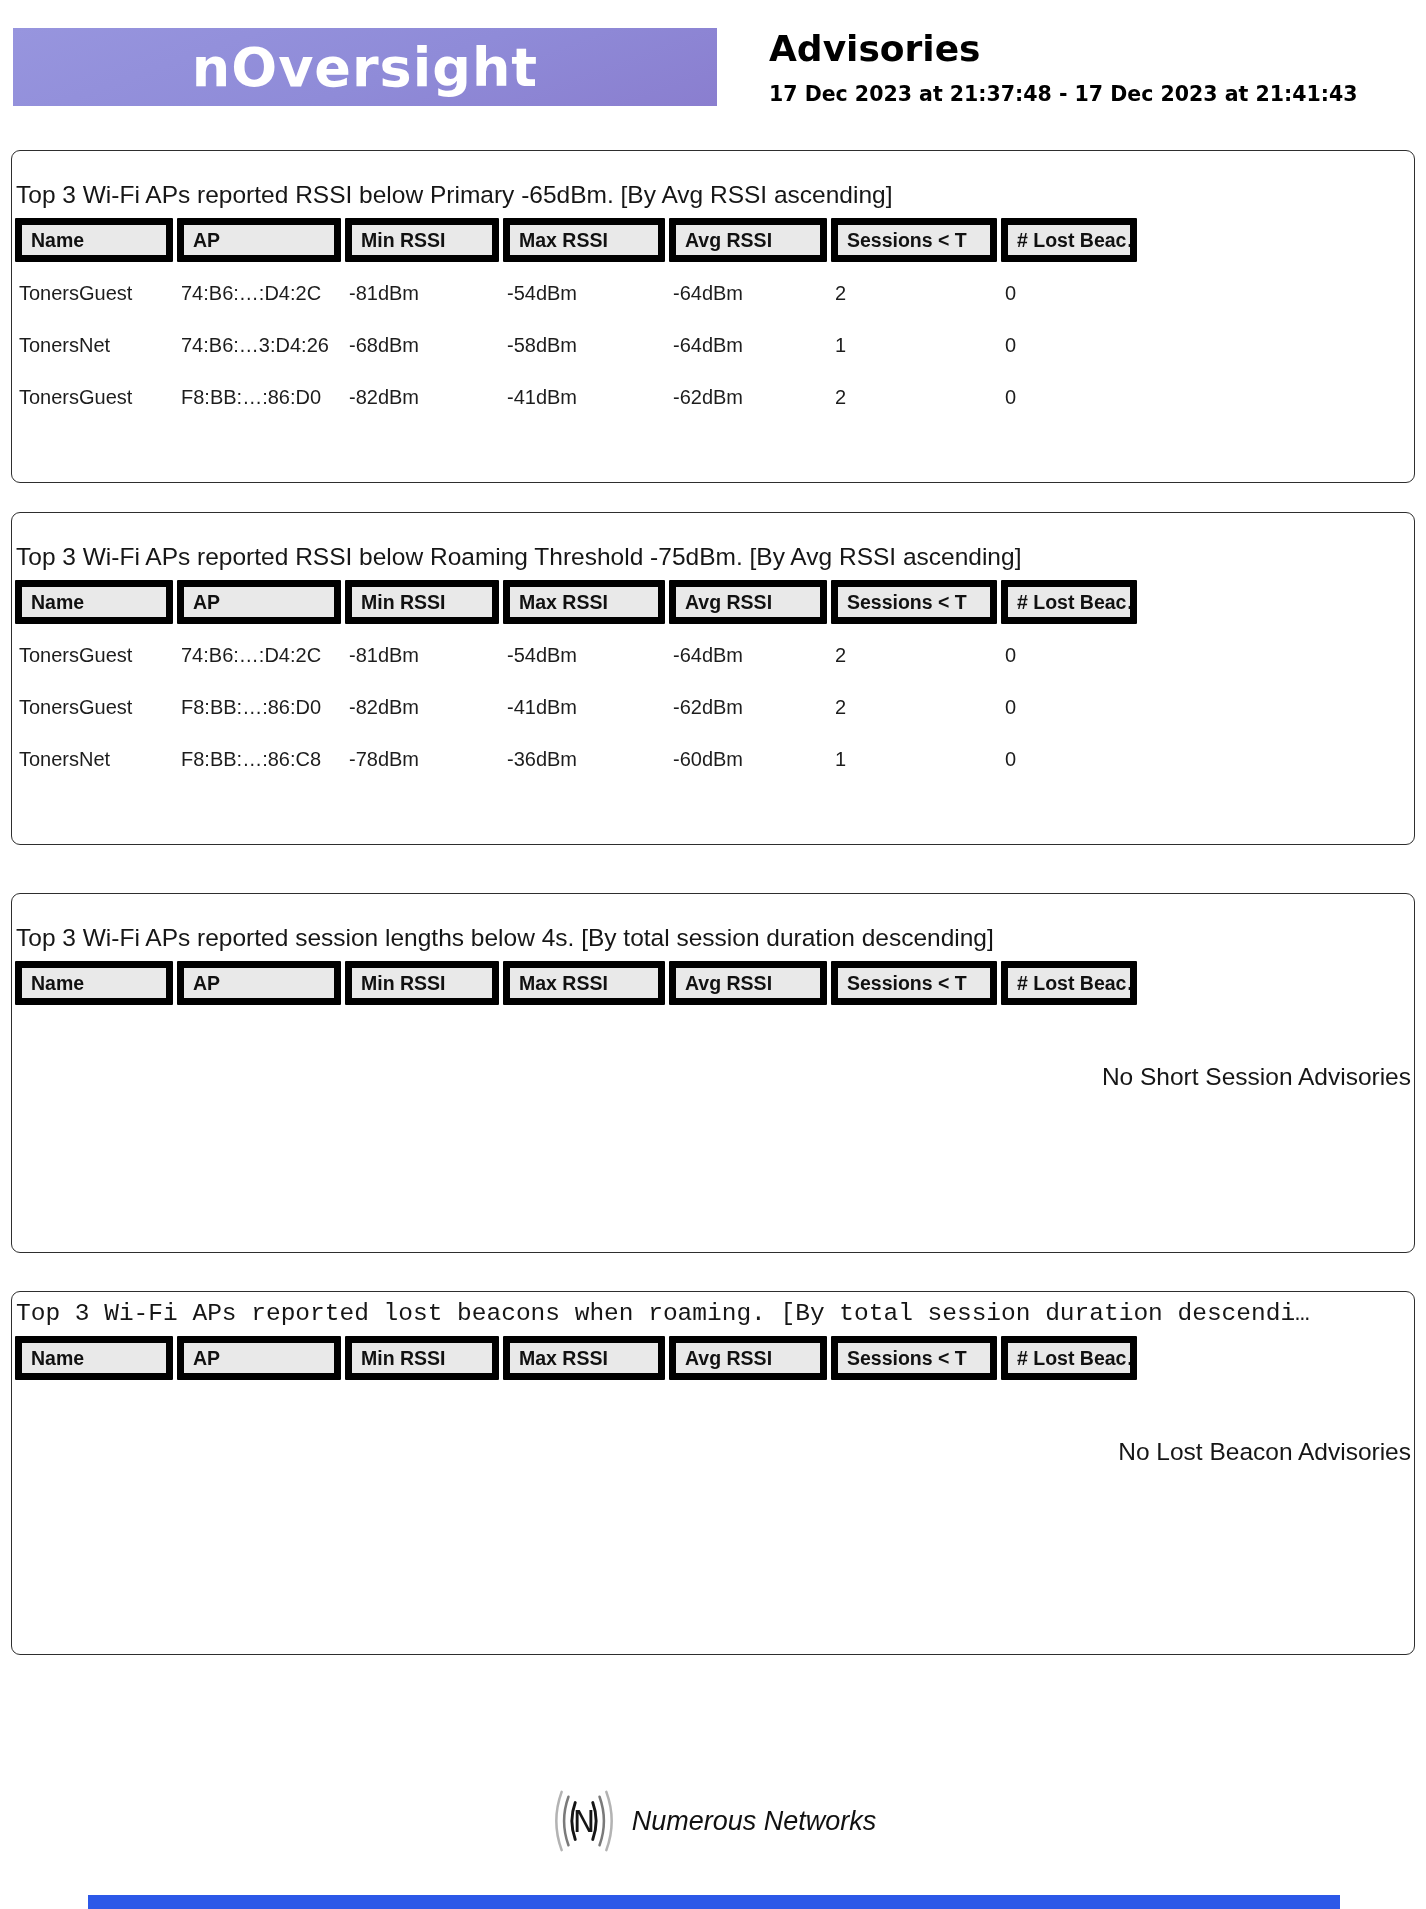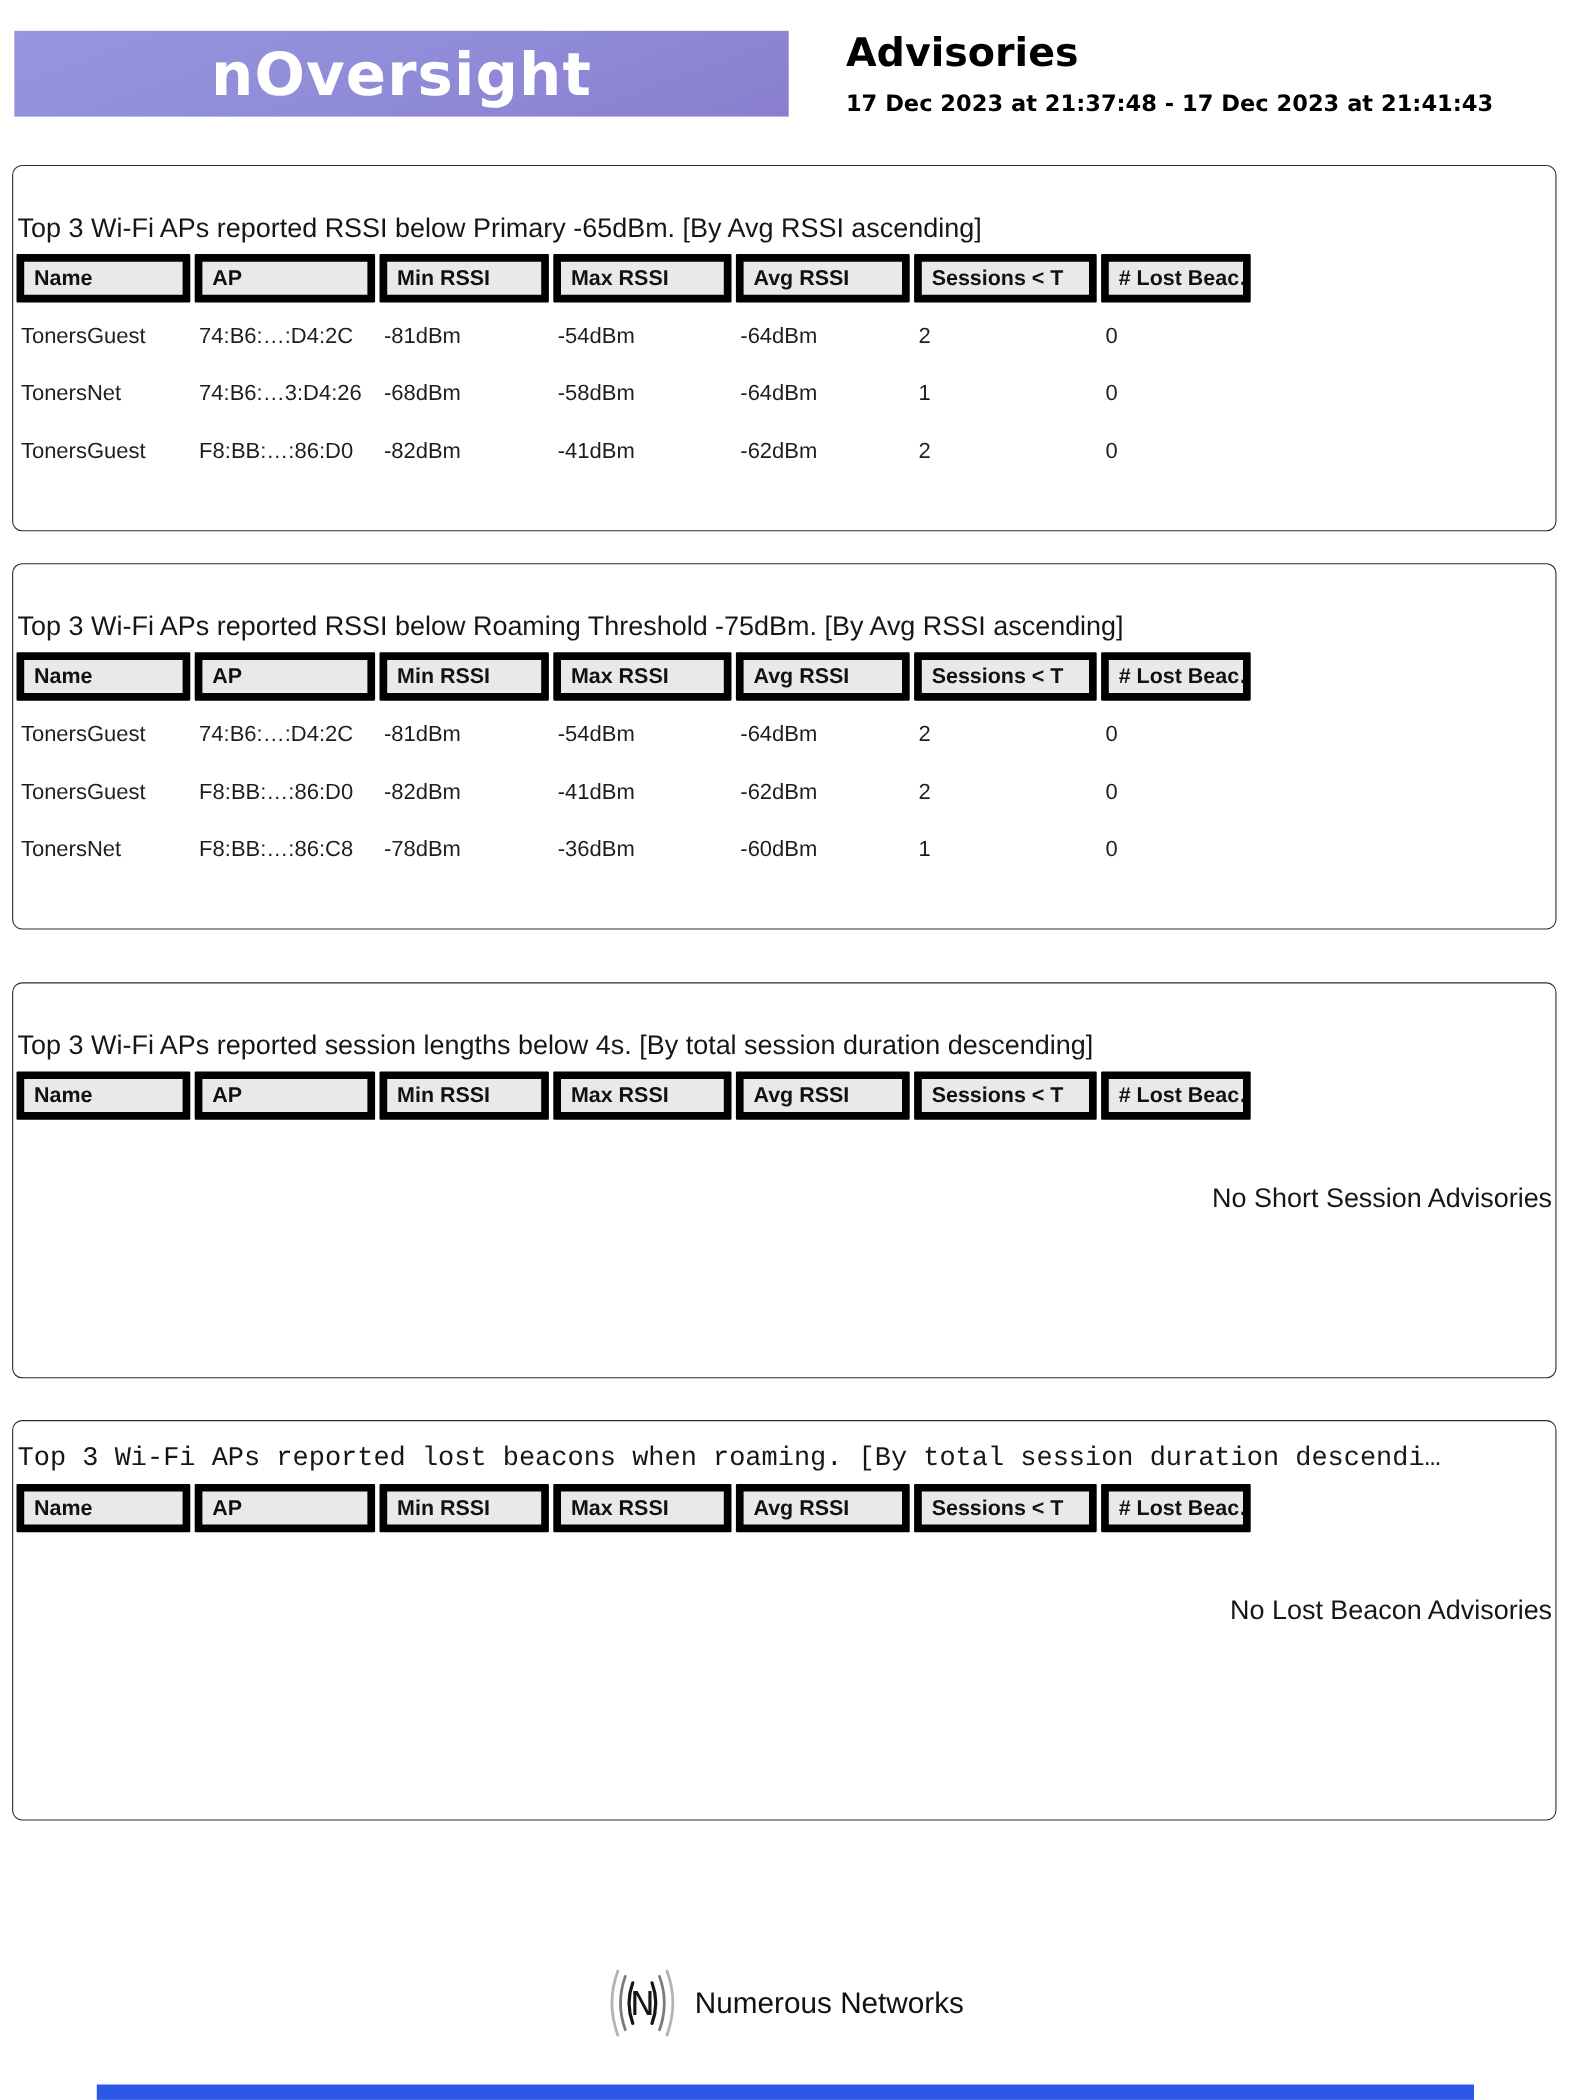--- a/index.html
+++ b/index.html
@@ -16,21 +16,21 @@
   }
   .banner .logo-text {
     font-family:"DejaVu Sans", sans-serif; font-weight:bold; font-size:54px; color:#ffffff; letter-spacing:1px;
   }
   .header-right { margin-left:52px; padding-top:0px; }
   .page-title { margin:0; font-family:"DejaVu Sans", sans-serif; font-weight:bold; font-size:36px; line-height:1.15; color:#000; }
   .date-range { margin-top:13px; font-family:"DejaVu Sans", sans-serif; font-weight:bold; font-size:20.5px; color:#000; }
   
   .cards { position:absolute; top:150px; left:11px; width:1404px; }
   .card {
-    border:1.5px solid #2e2e2e; border-radius:9px; padding:16px 3px; overflow:hidden;
+    border:1.5px solid #2e2e2e; border-radius:9px; padding:3px 3px; overflow:hidden;
   }
   .card-1 { height:333px; margin-bottom:29px; }
   .card-2 { height:333px; margin-bottom:48px; }
   .card-3 { height:360px; margin-bottom:38px; }
   .card-4 { height:364px; }
   .card-title { font-size:24.5px; color:#161616; margin:27px 0 9px 1px; white-space:nowrap; }
   .card-4 .card-title { margin-top:5px;font-family:Liberation Mono, monospace; }
   .grid-cols { display:grid; grid-template-columns:158px 164px 154px 162px 158px 166px 136px; column-gap:4px; }
   .thead { margin-top:2px; }
   .th {
@@ -42,21 +42,21 @@
   .td {
     height:52px; display:flex; align-items:center; padding-left:4px;
     font-size:20px; color:#1d1d1d; white-space:nowrap; overflow:hidden;
   }
   .tbody { margin-top:5px; }
   .empty-msg { text-align:right; font-size:24.5px; color:#161616; margin-top:58px; }
   .empty-msg:empty { display:none; }
   
   .brand-row { position:absolute; top:1788px; left:0; right:0; display:flex; justify-content:center; align-items:center; gap:14px; }
   .brand-logo { width:68px; height:66px; flex:0 0 auto; }
-  .brand-name { font-size:27px; color:#111; }
+  .brand-name { font-size:27px; color:#111;font-style:italic; }
   .page-label { position:absolute; top:1936px; right:28px; font-family:"DejaVu Sans", sans-serif; font-weight:bold; font-size:24px; color:#000; }
   .bottom-bar { position:absolute; bottom:0; left:88px; width:1252px; height:14px; background:#2c58e8; }
 </style>
 </head>
 <body>
 
 <div class="page">
 
   <div class="header">
     <div class="banner">

